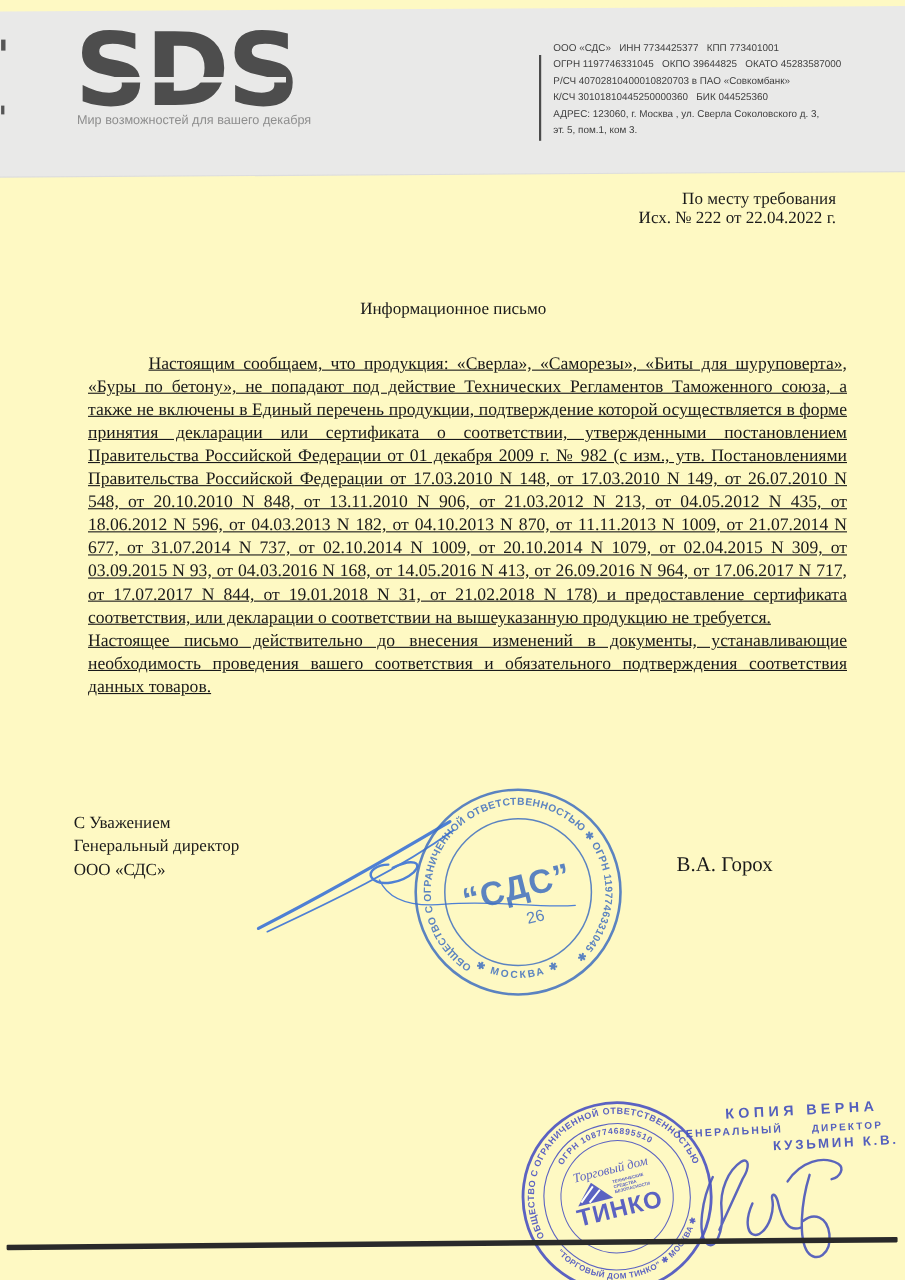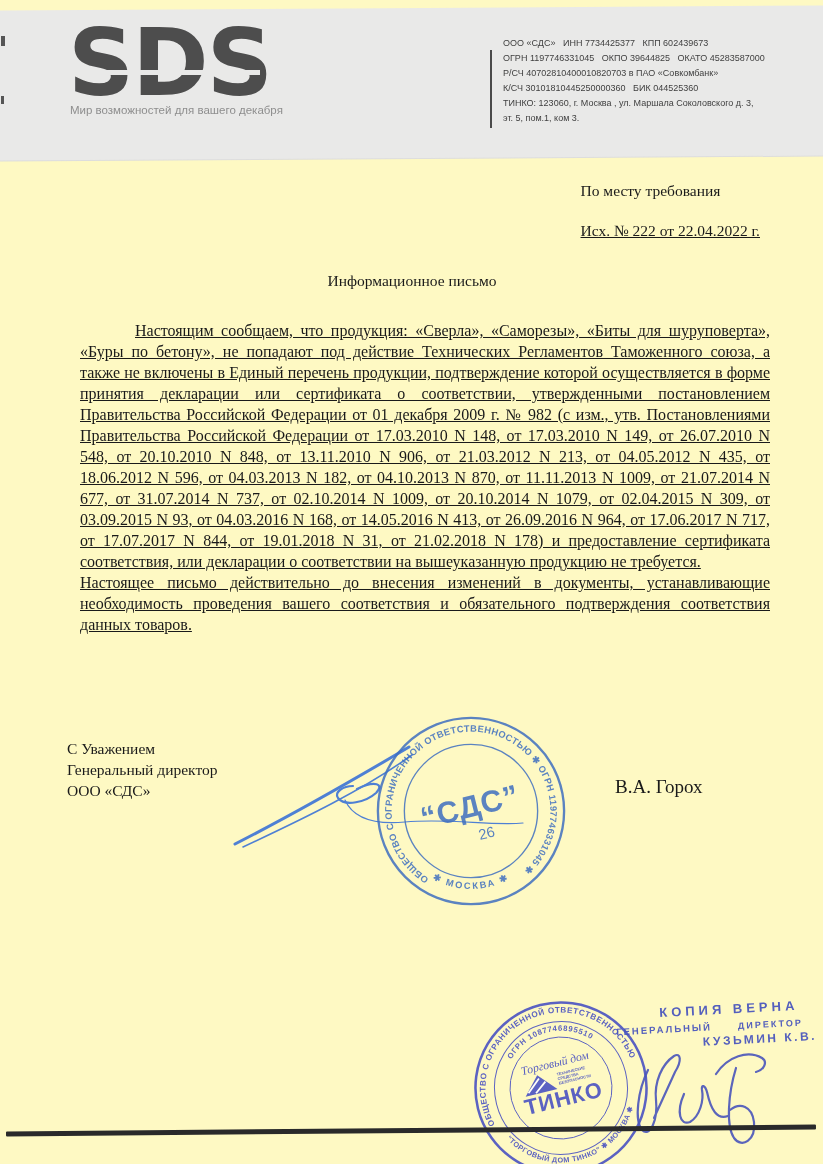--- a/index.html
+++ b/index.html
@@ -27,22 +27,22 @@
     font-family:"Liberation Sans",sans-serif;font-size:11.5px;color:#8e8e8e;
   }
   .req-divider{position:absolute;left:490px;top:50px;width:2px;height:78px;background:#4a4a4a;}
   .requisites{
     position:absolute;left:503px;top:36px;width:290px;
     font-family:"Liberation Sans",sans-serif;font-size:9px;line-height:15px;color:#3f3f3f;
   }
   .req-line{white-space:pre;}
   .speck{position:absolute;background:#555;}
   
-  .meta-block{position:absolute;right:63px;top:182px;text-align:left;font-size:15.5px;}
-  .meta-outgoing{margin-top:22px;text-decoration:underline;}
+  .meta-block{position:absolute;right:63px;top:172px;text-align:right;font-size:15.5px;}
+  .meta-outgoing{}
   
   .title{position:absolute;left:67px;top:272px;width:690px;text-align:center;font-size:15.5px;}
   .body-text{position:absolute;left:80px;top:320px;width:690px;font-size:16px;line-height:21px;text-align:justify;text-decoration:underline;}
   .p1{text-indent:55px;}
   .p2{margin-top:18px;}
   
   .closing{position:absolute;left:67px;top:738px;font-size:15.5px;line-height:21px;}
   .signer-name{position:absolute;left:615px;top:776px;font-size:19px;}
   
   .sig-gorokh{position:absolute;left:195px;top:728px;width:340px;height:130px;}
@@ -74,25 +74,25 @@
   <div class="speck" style="left:1px;top:96px;width:3px;height:8px;"></div>
 
   <div class="logo-wrap">
     <div class="logo-text">SDS</div>
     <div class="logo-stripe"></div>
   </div>
   <div class="tagline">Мир возможностей для вашего декабря</div>
 
   <div class="req-divider"></div>
   <div class="requisites">
-    <div class="req-line">ООО «СДС»   ИНН 7734425377   КПП 602439673</div>
+    <div class="req-line">ООО «СДС»   ИНН 7734425377   КПП 773401001</div>
     <div class="req-line">ОГРН 1197746331045   ОКПО 39644825   ОКАТО 45283587000</div>
     <div class="req-line">Р/СЧ 40702810400010820703 в ПАО «Совкомбанк»</div>
     <div class="req-line">К/СЧ 30101810445250000360   БИК 044525360</div>
-    <div class="req-line">ТИНКО: 123060, г. Москва , ул. Маршала Соколовского д. 3,</div>
+    <div class="req-line">АДРЕС: 123060, г. Москва , ул. Сверла Соколовского д. 3,</div>
     <div class="req-line">эт. 5, пом.1, ком 3.</div>
   </div>
 
   <div class="meta-block">
     <div>По месту требования</div>
     <div class="meta-outgoing">Исх. № 222 от 22.04.2022 г.</div>
   </div>
 
   <div class="title">Информационное письмо</div>
   <div class="body-text">

